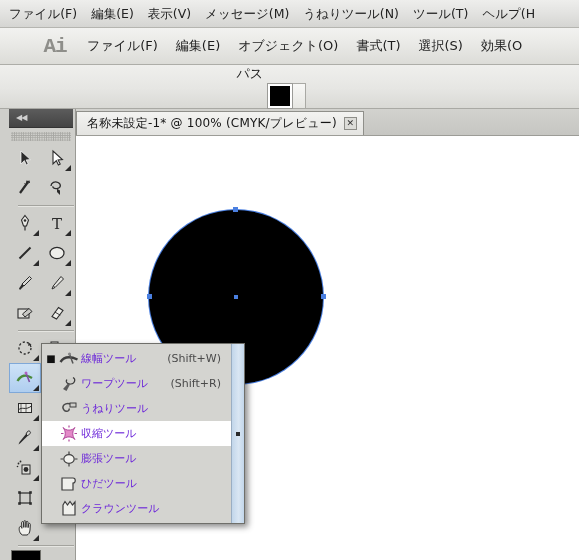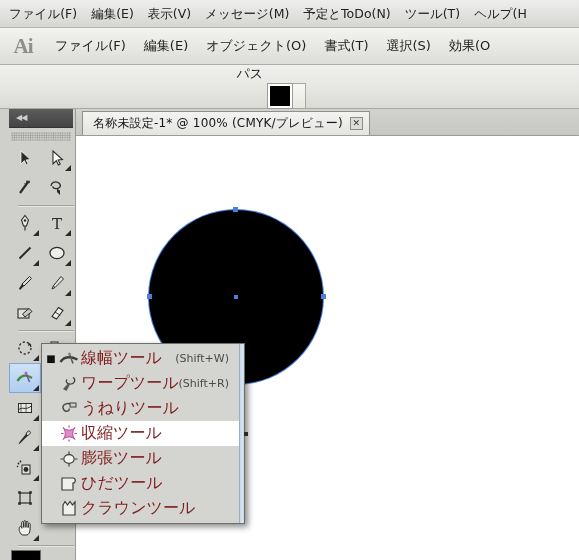--- a/index.html
+++ b/index.html
@@ -26,21 +26,22 @@
   
   .ai-appbar{
     position:absolute;left:0;top:28px;width:579px;height:37px;
     background:linear-gradient(to bottom,#f2f2f0 0%,#e9e9e6 45%,#dcdcd8 100%);
     border-bottom:1px solid #adada8;
     display:flex;align-items:center;box-sizing:border-box;
   }
   .ai-logo{
     width:46px;height:37px;display:flex;align-items:center;justify-content:center;
     font-size:21px;font-weight:bold;color:#8e8e8a;letter-spacing:-1px;
-    font-family:Liberation Serif, serif;
+    font-family:Liberation Mono, monospace;
+    margin-left:32px;
   }
   .ai-menu-item{
     padding:5px 9px 6px 9px;font-size:13px;color:#1d1d1d;white-space:nowrap;
     line-height:16px;
   }
 
   
   .ctrlbar{
     position:absolute;left:0;top:65px;width:579px;height:44px;
     background:linear-gradient(to bottom,#efefed 0%,#e6e6e3 55%,#d9d9d5 100%);
@@ -108,21 +109,21 @@
   }
 
   
   .tabbar{
     position:absolute;left:76px;top:109px;width:503px;height:27px;
     background:linear-gradient(to bottom,#d2d2ce,#c6c6c2);
     border-bottom:1px solid #9c9c97;box-sizing:border-box;
     display:flex;align-items:flex-end;
   }
   .doc-tab{
-    height:24px;box-sizing:border-box;margin-left:6px;
+    height:24px;box-sizing:border-box;
     background:linear-gradient(to bottom,#f3f3f1,#e4e4e1);
     border:1px solid #8f8f8a;border-bottom:none;
     display:flex;align-items:center;padding:0 6px 0 10px;
   }
   .doc-tab-title{font-size:12px;color:#161616;white-space:nowrap;letter-spacing:.2px;}
   .tab-close{
     margin-left:7px;width:13px;height:13px;box-sizing:border-box;
     border:1px solid #8d8d88;background:#dcdcd8;
     font-size:9px;line-height:11px;text-align:center;color:#333;
   }
@@ -189,41 +190,41 @@
     display:flex;
   }
   .flyout-list{flex:1;padding:2px 0 2px 0;}
   .flyout-row{
     height:25px;display:flex;align-items:center;box-sizing:border-box;
     padding-left:3px;position:relative;
   }
   .flyout-row.active{background:#ffffff;}
   .flyout-mark{width:12px;font-size:10px;color:#111;line-height:10px;text-align:center;}
   .flyout-ico{width:24px;height:22px;display:flex;align-items:center;justify-content:center;}
-  .flyout-label{font-size:16px;color:#7f1d1d;white-space:nowrap;}
+  .flyout-label{font-size:11px;color:#6d28d9;white-space:nowrap;}
   .flyout-key{font-size:11px;color:#4a4a4a;margin-left:auto;padding-right:10px;white-space:nowrap;}
   .flyout-tear{
     width:12px;background:linear-gradient(to right,#c2d6ea,#d9e6f3 55%,#c2d6ea);
     border-left:1px solid #9aaec3;position:relative;
   }
   .flyout-tear .dot{
     position:absolute;left:4px;top:50%;margin-top:-2px;width:4px;height:4px;background:#2a2a2a;
   }
 </style>
 </head>
 <body>
 
 <div id="app">
 
   <div class="os-menubar">
     <div class="os-menu-item">ファイル(F)</div>
     <div class="os-menu-item">編集(E)</div>
     <div class="os-menu-item">表示(V)</div>
     <div class="os-menu-item">メッセージ(M)</div>
-    <div class="os-menu-item">予定とToDo(N)</div>
+    <div class="os-menu-item">うねりツール(N)</div>
     <div class="os-menu-item">ツール(T)</div>
     <div class="os-menu-item">ヘルプ(H</div>
   </div>
 
   <div class="ai-appbar">
     <div class="ai-logo">Ai</div>
     <div class="ai-menu-item">ファイル(F)</div>
     <div class="ai-menu-item">編集(E)</div>
     <div class="ai-menu-item">オブジェクト(O)</div>
     <div class="ai-menu-item">書式(T)</div>

